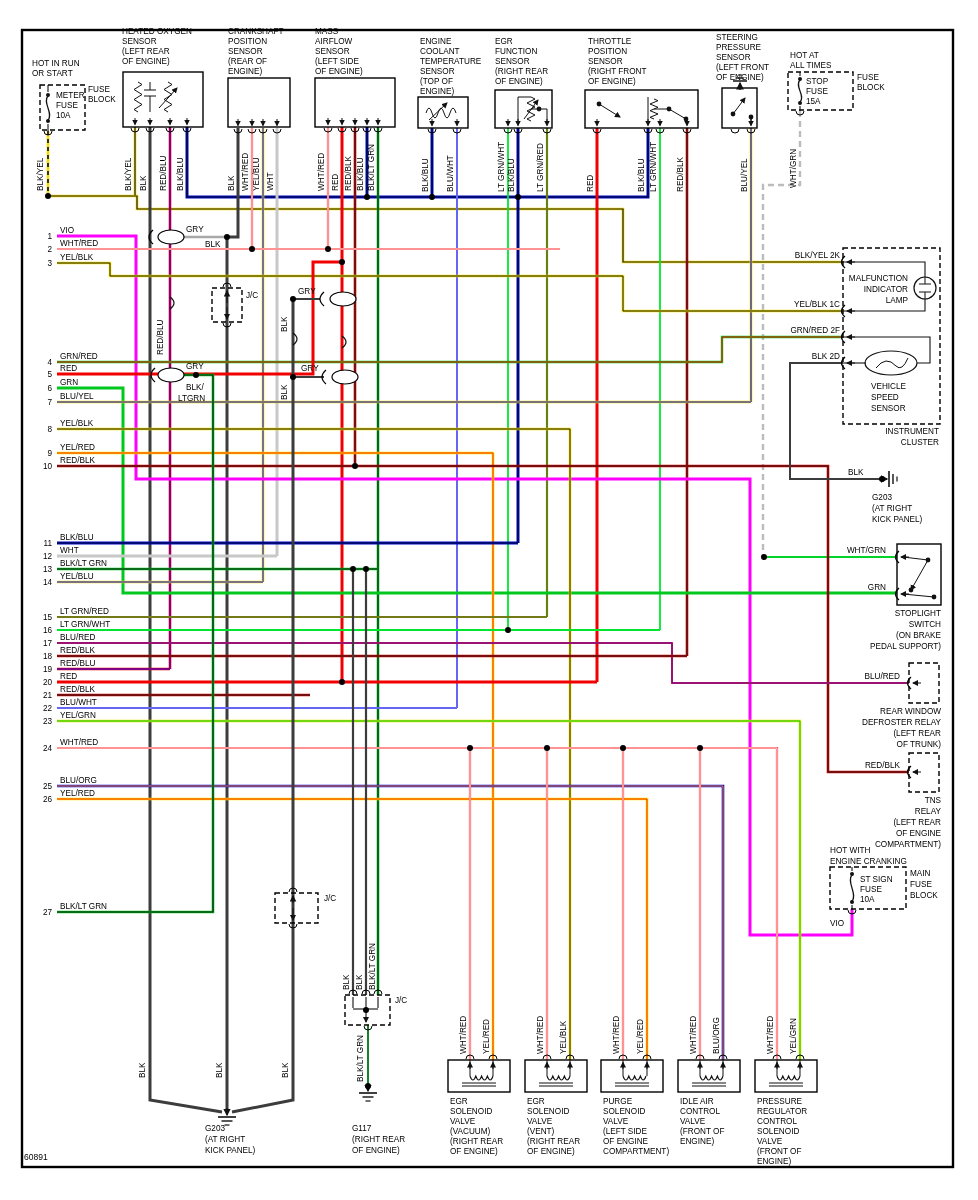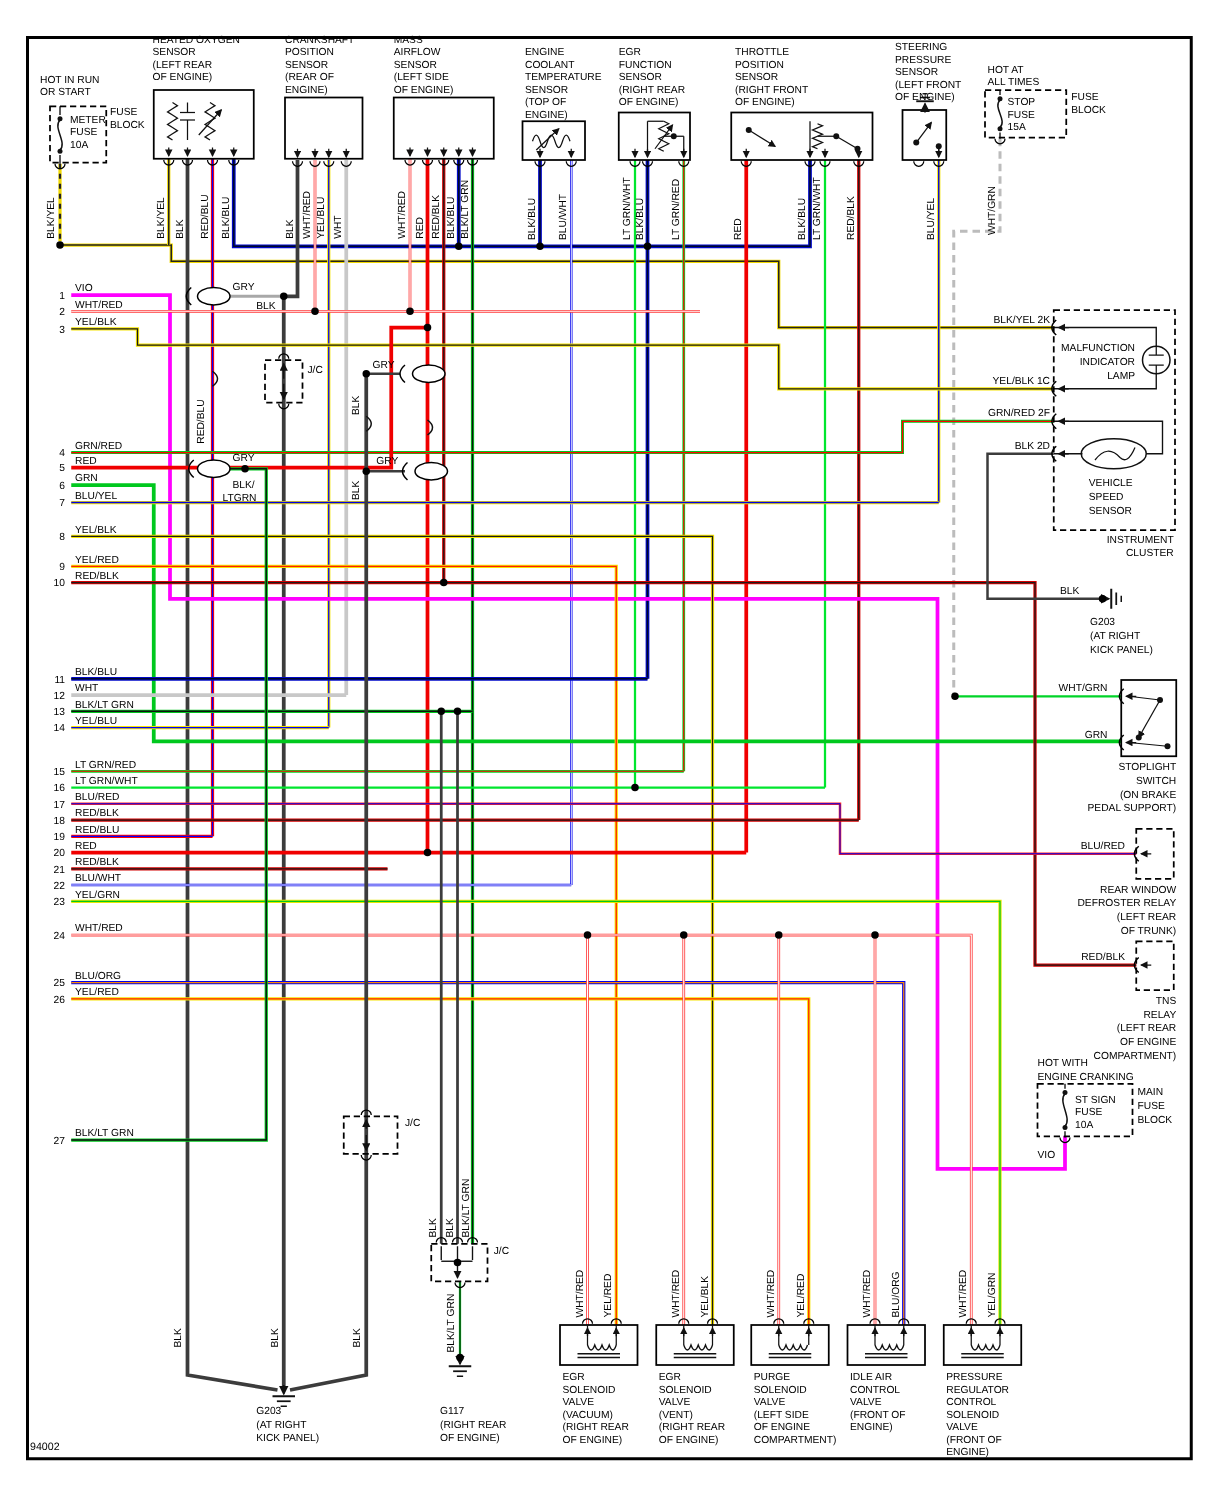--- a/index.html
+++ b/index.html
@@ -619,14 +619,14 @@
       <text x="60" y="718" font-size="8.2" font-family="&quot;Liberation Sans&quot;, sans-serif" fill="#000">YEL/GRN</text>
       <text x="52" y="751" font-size="8.2" font-family="&quot;Liberation Sans&quot;, sans-serif" fill="#000" text-anchor="end">24</text>
       <text x="60" y="745" font-size="8.2" font-family="&quot;Liberation Sans&quot;, sans-serif" fill="#000">WHT/RED</text>
       <text x="52" y="789" font-size="8.2" font-family="&quot;Liberation Sans&quot;, sans-serif" fill="#000" text-anchor="end">25</text>
       <text x="60" y="783" font-size="8.2" font-family="&quot;Liberation Sans&quot;, sans-serif" fill="#000">BLU/ORG</text>
       <text x="52" y="802" font-size="8.2" font-family="&quot;Liberation Sans&quot;, sans-serif" fill="#000" text-anchor="end">26</text>
       <text x="60" y="796" font-size="8.2" font-family="&quot;Liberation Sans&quot;, sans-serif" fill="#000">YEL/RED</text>
       <text x="52" y="915" font-size="8.2" font-family="&quot;Liberation Sans&quot;, sans-serif" fill="#000" text-anchor="end">27</text>
       <text x="60" y="909" font-size="8.2" font-family="&quot;Liberation Sans&quot;, sans-serif" fill="#000">BLK/LT GRN</text>
     </svg>
-  <div class="code">94002</div>
+  <div class="code">60891</div>
 </div>
 
 </body></html>

